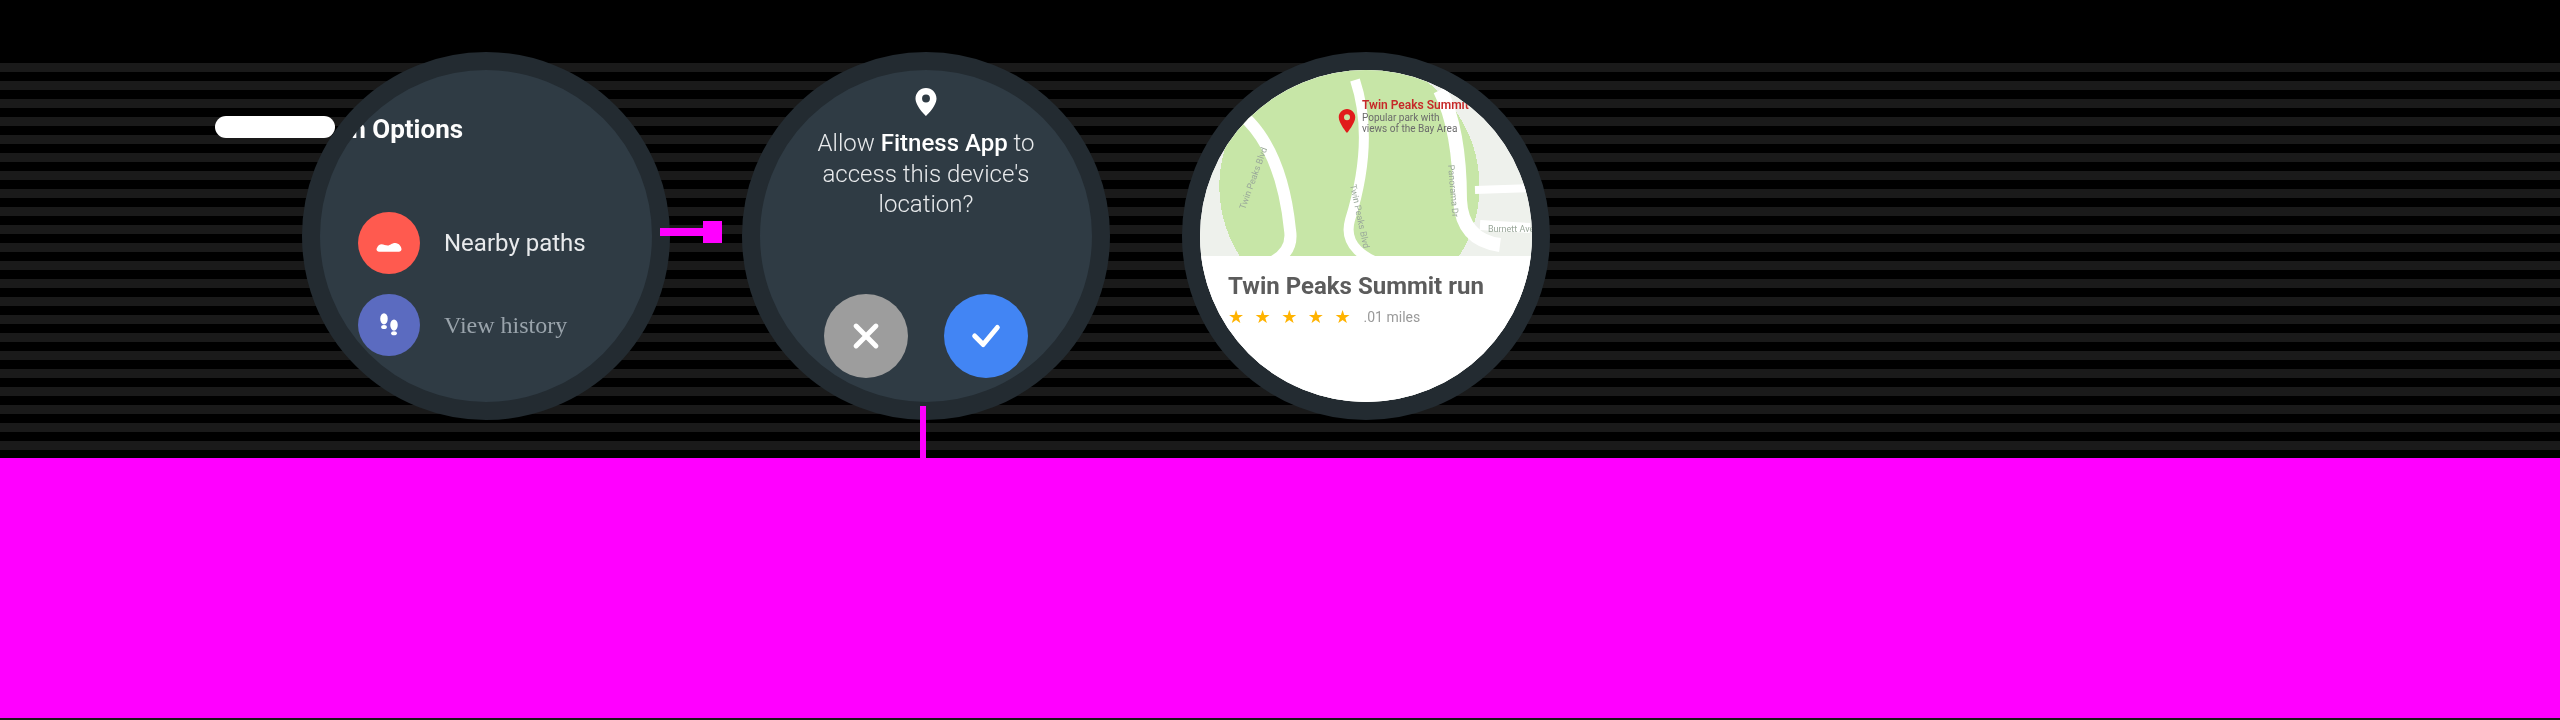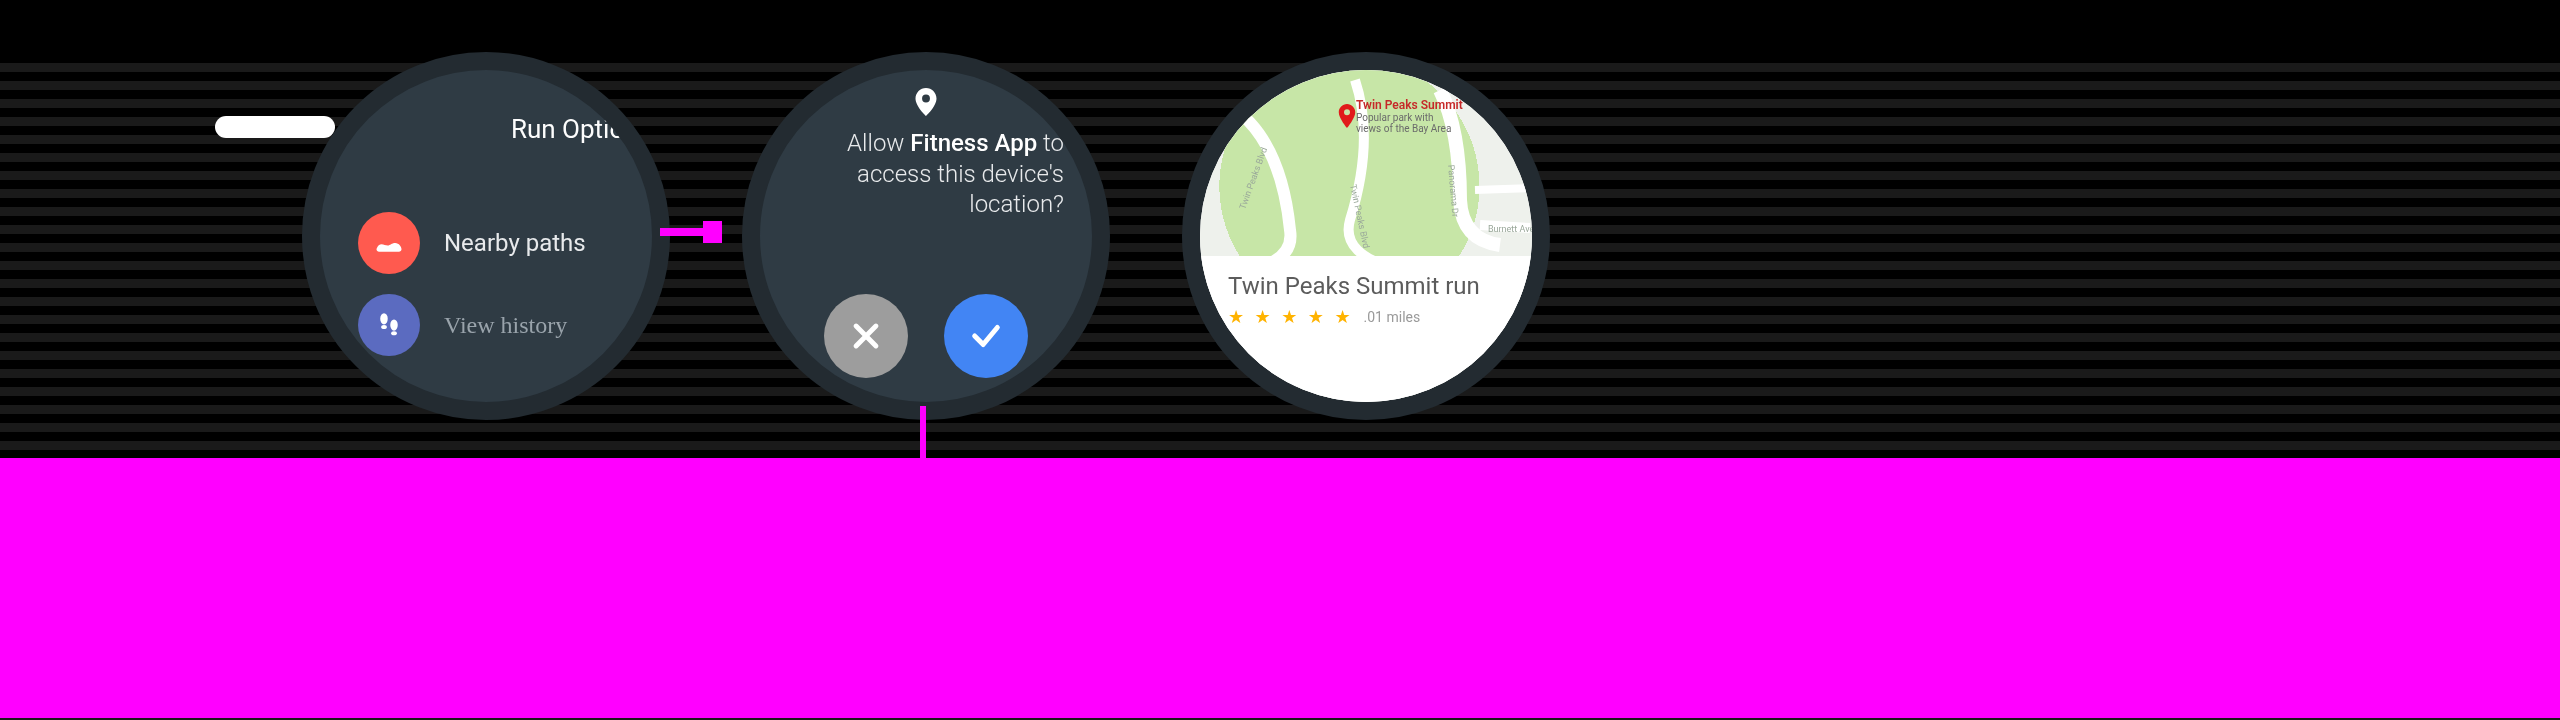--- a/index.html
+++ b/index.html
@@ -77,23 +77,23 @@
     background: radial-gradient(ellipse at center, rgba(0,0,0,0.6) 0%, rgba(0,0,0,0) 70%);
     border-radius: 50%;
     z-index: -1;
   }
 
   
   .w1 .title {
     position: absolute;
     top: 44px;
     left: 0; right: 0;
-    text-align: right;
+    text-align: left;
     font-size: 26px;
-    font-weight: 400;
+    font-weight: 700;
     color: #fdfdfd;
   }
   .w1 .item {
     position: absolute;
     left: 38px;
     display: flex;
     align-items: center;
     gap: 24px;
   }
   .w1 .item1 { top: 142px; }
@@ -120,21 +120,21 @@
     top: 18px;
     left: 50%;
     transform: translateX(-50%);
     width: 22px; height: 28px;
     fill: #fff;
   }
   .w2 .prompt {
     position: absolute;
     top: 58px;
     left: 28px; right: 28px;
-    text-align: right;
+    text-align: center;
     font-size: 24px;
     line-height: 1.28;
     color: #e8eaec;
     font-weight: 300;
   }
   .w2 .prompt .bold { font-weight: 500; color: #fff; }
   .w2 .actions {
     position: absolute;
     bottom: 24px;
     left: 0; right: 0;
@@ -163,37 +163,38 @@
   }
   .w3 .roads {
     position: absolute;
     inset: 0;
   }
   .w3 .roads svg { width: 100%; height: 100%; }
   .w3 .marker {
     position: absolute;
     top: 28px; left: 138px;
     display: flex;
-    align-items: center;
+    gap: 6px;
+    align-items: flex-end;
   }
   .w3 .marker svg { width: 18px; height: 26px; fill: #e11b1b; }
   .w3 .marker .mtitle { font-size: 12px; color: #c62828; font-weight: 600; }
   .w3 .marker .msub { font-size: 10px; color: #6b6b6b; line-height: 1.1; }
   .w3 .card {
     position: absolute;
     left: 0; right: 0;
     top: 186px;
     bottom: 0;
     background: #fff;
     padding: 16px 28px 0 28px;
   }
   .w3 .card .ctitle {
     font-size: 24px;
     color: #5c5c5c;
-    font-weight: 400;
+    font-weight: 700;
   }
   .w3 .stars-row {
     display: flex;
     align-items: center;
     gap: 10px;
     margin-top: 6px;
   }
   .w3 .stars { color: #ffb300; font-size: 18px; letter-spacing: 3px; }
   .w3 .miles { color: #9a9a9a; font-size: 14px; }
   .w3 .meta { color: #8a8a8a; font-size: 20px; margin-top: 10px; line-height: 1.35; }

